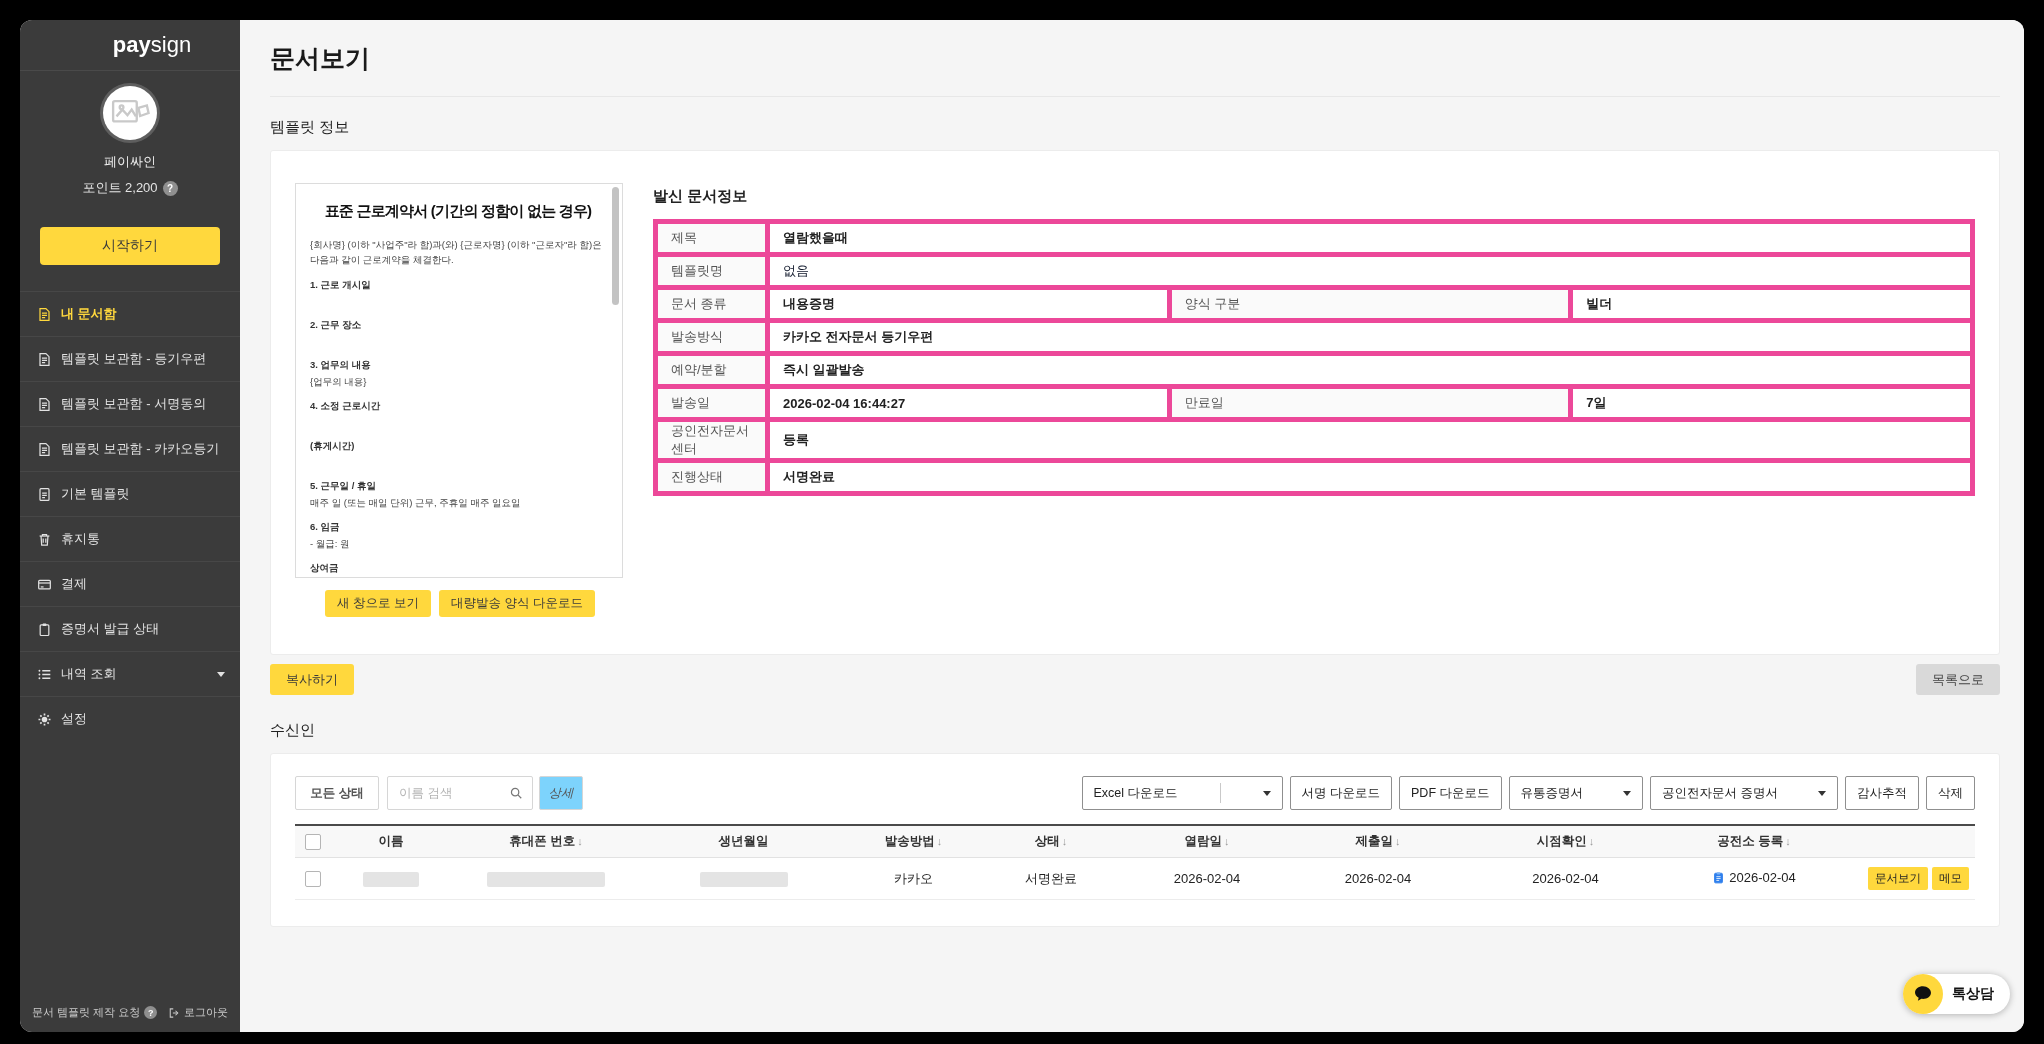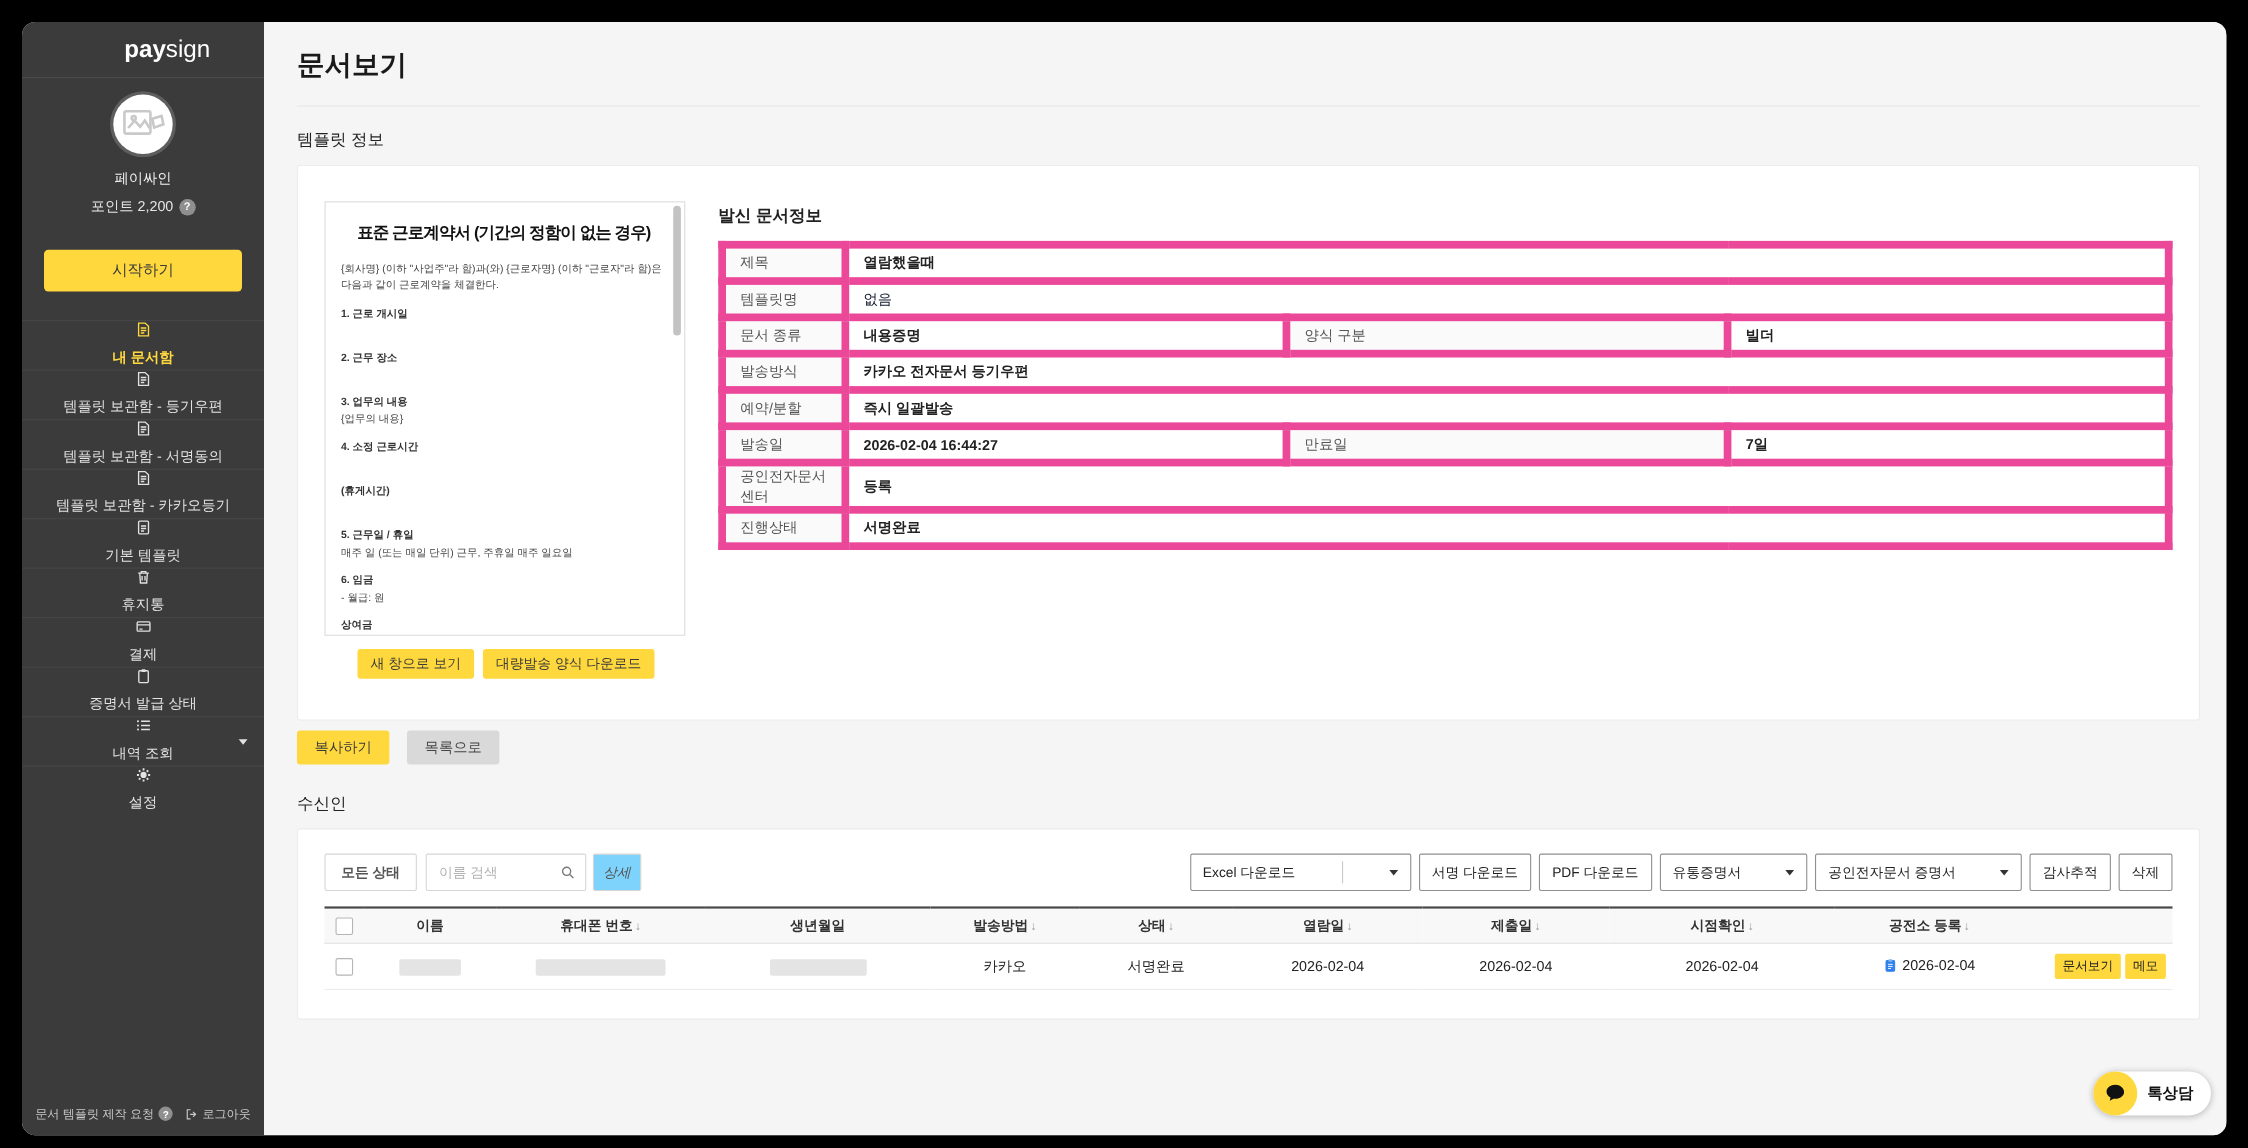--- a/index.html
+++ b/index.html
@@ -17,21 +17,21 @@
   .logo{height:50px;display:flex;align-items:center;justify-content:center;color:#fff;font-size:22px;border-bottom:1px solid #4a4a4a;flex:none;}
   .logo .b{font-weight:700;margin-left:44px;}
   .logo .l{font-weight:300;}
   .profile{text-align:center;padding:15px 0 26px;flex:none;}
   .avatar{width:54px;height:54px;border-radius:50%;background:#fff;margin:0 auto 13px;display:flex;align-items:center;justify-content:center;box-shadow:0 0 0 3px rgba(255,255,255,.18);}
   .profile-name{color:#f0f0f0;font-size:13px;margin-bottom:8px;}
   .points{color:#e4e4e4;font-size:13px;display:flex;align-items:center;justify-content:center;gap:5px;}
   .qbadge{width:15px;height:15px;border-radius:50%;background:#8f8f8f;color:#fff;font-size:10px;font-weight:700;display:inline-flex;align-items:center;justify-content:center;cursor:pointer;}
   .start-btn{display:block;margin:30px auto 0;width:180px;height:38px;background:#ffd83d;border:none;border-radius:4px;font-size:14px;color:#3a3a3a;cursor:pointer;font-family:inherit;}
   .menu{flex:1;}
-  .menu-item{display:flex;align-items:center;gap:9px;padding:0 17px;height:44px;border-top:1px solid #474747;color:#e2e2e2;font-size:13px;cursor:pointer;position:relative;flex-direction:column;}
+  .menu-item{display:flex;align-items:center;gap:9px;padding:0 17px;height:44px;border-top:1px solid #474747;color:#e2e2e2;font-size:13px;cursor:pointer;position:relative;}
   .menu-item.active{color:#ffd83d;font-weight:700;}
   .menu-item svg{width:15px;height:15px;flex:none;}
   .menu-caret{position:absolute;right:15px;top:50%;margin-top:-2px;width:0;height:0;border-left:4.5px solid transparent;border-right:4.5px solid transparent;border-top:5px solid #e2e2e2;}
   .side-footer{display:flex;justify-content:space-between;align-items:center;padding:0 12px 12px;color:#c9c9c9;font-size:11px;flex:none;}
   .side-footer .fr{display:flex;align-items:center;gap:4px;cursor:pointer;}
   .side-footer .qbadge{width:13px;height:13px;font-size:9px;}
   .side-footer svg{width:12px;height:12px;}
   
   .main{flex:1;position:relative;background:#f5f5f5;padding:0 24px 0 30px;overflow:hidden;}
   .page-title{font-size:25px;font-weight:700;color:#1a1a1a;padding-top:22px;}
@@ -46,27 +46,27 @@
   .pv-intro{font-size:9.5px;color:#444;line-height:1.55;margin-top:17px;}
   .pv-h{font-size:9.5px;font-weight:700;color:#333;margin-top:12px;}
   .pv-h.blank{margin-bottom:27px;}
   .pv-t{font-size:9.5px;color:#444;margin-top:2.5px;line-height:1.4;}
   .pv-scroll{position:absolute;right:3px;top:3px;width:7px;height:118px;border-radius:4px;background:#c3c3c3;cursor:pointer;}
   .preview-btns{display:flex;justify-content:center;gap:8px;margin-top:12px;}
   .ybtn{background:#ffd83d;border:none;border-radius:3px;height:27px;padding:0 12px;font-size:12.5px;color:#3a3a3a;cursor:pointer;font-family:inherit;white-space:nowrap;}
   .card1-right{flex:1;min-width:0;}
   .info-title{font-size:15px;font-weight:700;color:#222;margin:12px 0 13px;}
   .info-table{width:100%;border-collapse:collapse;table-layout:fixed;}
-  .info-table th,.info-table td{border:7px solid #ec4899;height:33px;padding:0 13px;font-size:13px;box-sizing:border-box;}
+  .info-table th,.info-table td{border:5px solid #ec4899;height:33px;padding:0 13px;font-size:13px;box-sizing:border-box;}
   .info-table th{width:112px;background:#fafafa;color:#555;font-weight:400;text-align:left;}
   .info-table td{color:#222;font-weight:700;text-align:left;}
   .info-table td.muted{color:#0f172a;font-weight:400;}
   .info-table th.lbl2{width:74px;}
   .info-table td.val2{width:248px;}
-  .after-card{display:flex;justify-content:flex-start;gap:16px;margin-top:9px;}
+  .after-card{display:flex;justify-content:space-between;gap:16px;margin-top:9px;}
   .btn-copy{width:84px;height:31px;background:#ffd83d;border:none;border-radius:3px;font-size:13px;color:#3a3a3a;cursor:pointer;font-family:inherit;}
   .btn-gray{width:84px;height:31px;background:#d9d9d9;border:none;border-radius:3px;font-size:13px;color:#444;cursor:pointer;font-family:inherit;}
   .recips-label{margin-top:26px;}
   .card2{padding:22px 24px 26px;box-sizing:border-box;}
   .filter-row{display:flex;align-items:center;}
   .status-select{height:23px;min-width:84px;border:1px solid #d6d6d6;border-radius:2px;background:#fff;font-size:12.5px;color:#555;display:flex;align-items:center;justify-content:center;cursor:pointer;box-sizing:border-box;padding:16px 10px;font-weight:bold;}
   .search-box{margin-left:8px;height:34px;width:146px;border:1px solid #d6d6d6;border-radius:2px;background:#fff;display:flex;align-items:center;box-sizing:border-box;padding:0 9px;}
   .search-box input{border:none;outline:none;flex:1;min-width:0;font-size:12.5px;color:#333;font-family:inherit;background:transparent;}
   .search-box input::placeholder{color:#b3b3b3;}
   .search-box svg{width:14px;height:14px;flex:none;}

